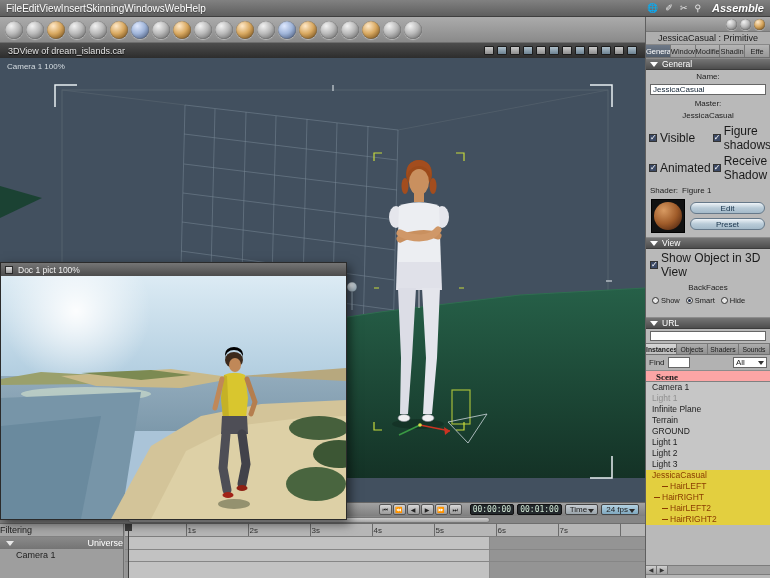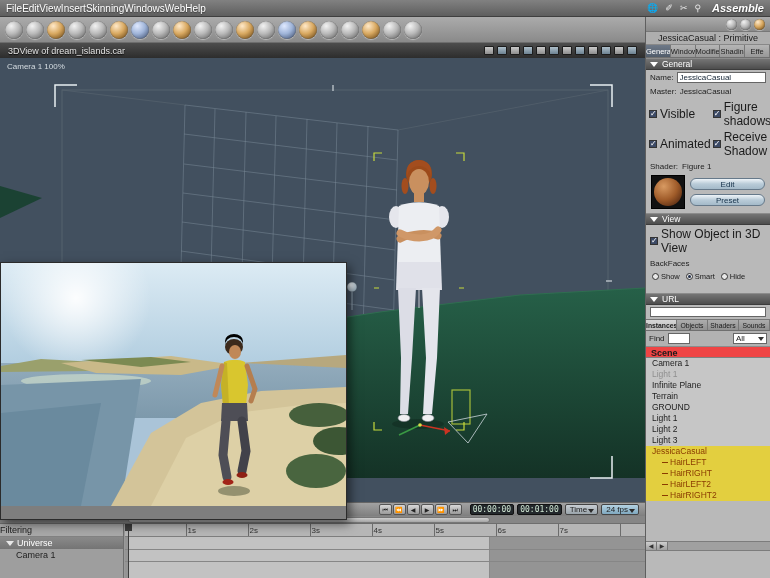--- a/index.html
+++ b/index.html
@@ -91,21 +91,21 @@
     background:#9a9a9a; z-index:1;
   }
   .tl-hscroll { position:absolute; top:0; left:0; right:0; height:8px; background:#868686; border-bottom:1px solid #6e6e6e; }
   .tl-thumb { position:absolute; left:128px; width:362px; top:1px; height:6px; background:linear-gradient(#cfcfcf,#a5a5a5); border:1px solid #777; border-radius:3px; cursor:grab; }
   .tl-left {
     position:absolute; top:8px; left:0; width:124px; bottom:0;
     border-right:1px solid #6f6f6f; background:#9e9e9e; font-size:9px; color:#222;
   }
   .tl-filtering { height:13px; line-height:13px; border-bottom:1px solid #828282; background:#a8a8a8; }
   .tl-tree-row { height:12px; line-height:12px; padding-left:6px; display:flex; align-items:center; gap:3px; cursor:pointer; }
-  .tl-tree-row.header { background:linear-gradient(#8a8a8a,#747474); color:#fff; }
+  .tl-tree-row.header { background:linear-gradient(#8a8a8a,#747474); color:#fff;justify-content:space-between; }
   .tl-tree-row .tri {
     width:0; height:0; border-left:4px solid transparent; border-right:4px solid transparent;
     border-top:5px solid #e8e8e8; display:none;
   }
   .tl-tree-row.header .tri { display:block; }
   .tl-right { position:absolute; top:8px; left:125px; right:0; bottom:0; }
   .tl-ruler {
     position:relative; height:13px; background:#b6b6b6; border-bottom:1px solid #7e7e7e;
     background-image:repeating-linear-gradient(to right, transparent 0, transparent 61px, #6c6c6c 61px, #6c6c6c 62px);
     display:flex; font-size:8px; color:#333; cursor:pointer;padding-left:11px;
@@ -132,21 +132,21 @@
     background:linear-gradient(#b5b5b5,#989898); border-right:1px solid #777; cursor:pointer;
     overflow:hidden; white-space:nowrap;
   }
   .rp-tab.selected { background:linear-gradient(#6e7988,#515c6a); color:#fff; }
   .section-header {
     height:12px; background:linear-gradient(#757575,#4d4d4d); color:#fff;
     display:flex; align-items:center; gap:4px; padding-left:4px; font-size:8.5px; cursor:pointer;
     border-top:1px solid #8c8c8c; border-bottom:1px solid #3c3c3c;
   }
   .section-header .tri { width:0; height:0; border-left:4px solid transparent; border-right:4px solid transparent; border-top:5px solid #fff; }
-  .rp-row { display:flex; align-items:center; gap:3px; padding:2px 4px; }
+  .rp-row { display:flex; align-items:center; gap:3px; padding:2px 4px;flex-direction:column; }
   .rp-label { font-size:8px; color:#222; }
   .rp-input {
     flex:1; height:11px; font-size:8px; border:1px solid #666; background:#fff; color:#123;
     font-family:"Liberation Sans", sans-serif; padding:0 2px; min-width:0;
   }
   .rp-static { font-size:8px; color:#222; }
   .cb-grid { display:grid; grid-template-columns:1fr 1.2fr; gap:2px 2px; padding:2px 3px; }
   .cb-item { display:flex; align-items:center; gap:3px; cursor:pointer; }
   .cb-box { width:8px; height:8px; border:1px solid #333; background:#e8e8e8; position:relative; flex:0 0 8px; }
   .cb-item.checked .cb-box { background:#3c4a66; }
@@ -171,21 +171,21 @@
   .radio-dot { width:7px; height:7px; border-radius:50%; border:1px solid #333; background:#e8e8e8; position:relative; }
   .radio-item.selected .radio-dot::after { content:""; position:absolute; inset:1px; border-radius:50%; background:#23304c; }
   .radio-label { font-size:7.5px; }
   .spacer10 { height:10px; }
   .browser-tabs { display:flex; height:12px; background:#9d9d9d; border-top:1px solid #777; border-bottom:1px solid #6f6f6f; }
   .b-tab { flex:1; font-size:6.8px; text-align:center; line-height:12px; background:linear-gradient(#adadad,#909090); border-right:1px solid #777; cursor:pointer; white-space:nowrap; overflow:hidden; }
   .b-tab.selected { background:linear-gradient(#d6d6d6,#bdbdbd); font-weight:bold; }
   .find-row { display:flex; align-items:center; gap:3px; padding:2px 3px; background:#b2b2b2; }
   .all-drop { flex:0 0 34px; height:11px; background:#fff; border:1px solid #666; font-size:8px; line-height:10px; padding:0 8px 0 2px; position:relative; cursor:pointer;margin-left:40px; }
   .all-drop::after { content:""; position:absolute; right:2px; top:3px; border-left:3px solid transparent; border-right:3px solid transparent; border-top:4px solid #333; }
-  .scene-header { height:12px; line-height:12px; font-weight:bold; padding-left:5px; background:#ef4444; border-top:1px solid #8c8c8c; border-bottom:1px solid #808080; }
+  .scene-header { height:12px; line-height:12px; font-weight:bold; padding-left:10px; background:#fca5a5; border-top:1px solid #8c8c8c; border-bottom:1px solid #808080;font-family:Liberation Serif, serif; }
   .scene-list { background:#c6c6c6; }
   .scene-row { height:11px; line-height:11px; font-size:8.5px; padding-left:6px; color:#1d1d1d; cursor:pointer; white-space:nowrap; display:flex; align-items:center; }
   .scene-row.dim { color:#8f8f8f; }
   .scene-row.highlight { background:#e3cf3f; color:#8a3c00; }
   .scene-row.indent::before { content:""; display:inline-block; width:6px; height:1px; background:#8a3c00; margin-right:2px; }
   .rp-scroll { margin-top:40px; height:10px; background:#a0a0a0; border-top:1px solid #7c7c7c; border-bottom:1px solid #7c7c7c; display:flex; }
   .rp-scroll .arr { width:11px; height:100%; background:linear-gradient(#cfcfcf,#9f9f9f); border-right:1px solid #777; font-size:6px; line-height:9px; text-align:center; color:#333; cursor:pointer; }
   .url-field { margin:2px 4px; height:10px; background:#fff; border:1px solid #666; }
   
   .render-window {
@@ -532,38 +532,42 @@
         </div>
         <div class="scene-row">
           <span>Light 3</span>
         </div>
         <div class="scene-row highlight">
           <span>JessicaCasual</span>
         </div>
         <div class="scene-row highlight indent" style="padding-left: 16px;">
           <span>HairLEFT</span>
         </div>
-        <div class="scene-row highlight indent" style="padding-left: 16px;">
+        <div class="scene-row highlight indent" style="padding-left: 8px;">
           <span>HairRIGHT</span>
         </div>
         <div class="scene-row highlight indent" style="padding-left: 16px;">
           <span>HairLEFT2</span>
         </div>
         <div class="scene-row highlight indent" style="padding-left: 16px;">
           <span>HairRIGHT2</span>
         </div>
       </div>
 
     <div class="rp-scroll">
       <div class="arr">◀</div>
       <div class="arr">▶</div>
     </div>
   </div>
 
   <div class="render-window">
+    <div class="rw-title">
+      <div class="rw-close"></div>
+      <span>Doc 1 pict 100%</span>
+    </div>
     <div class="rw-content">
       <svg width="345" height="243" viewBox="0 0 345 243">
         <defs>
           <linearGradient id="skyG" x1="0" y1="0" x2="0" y2="1">
             <stop offset="0" stop-color="#dcebf4"></stop>
               <stop offset="1" stop-color="#aecbde"></stop>
           </linearGradient>
           <linearGradient id="seaG" x1="0" y1="0" x2="0" y2="1">
             <stop offset="0" stop-color="#92abbc"></stop>
               <stop offset="1" stop-color="#7d99ab"></stop>

